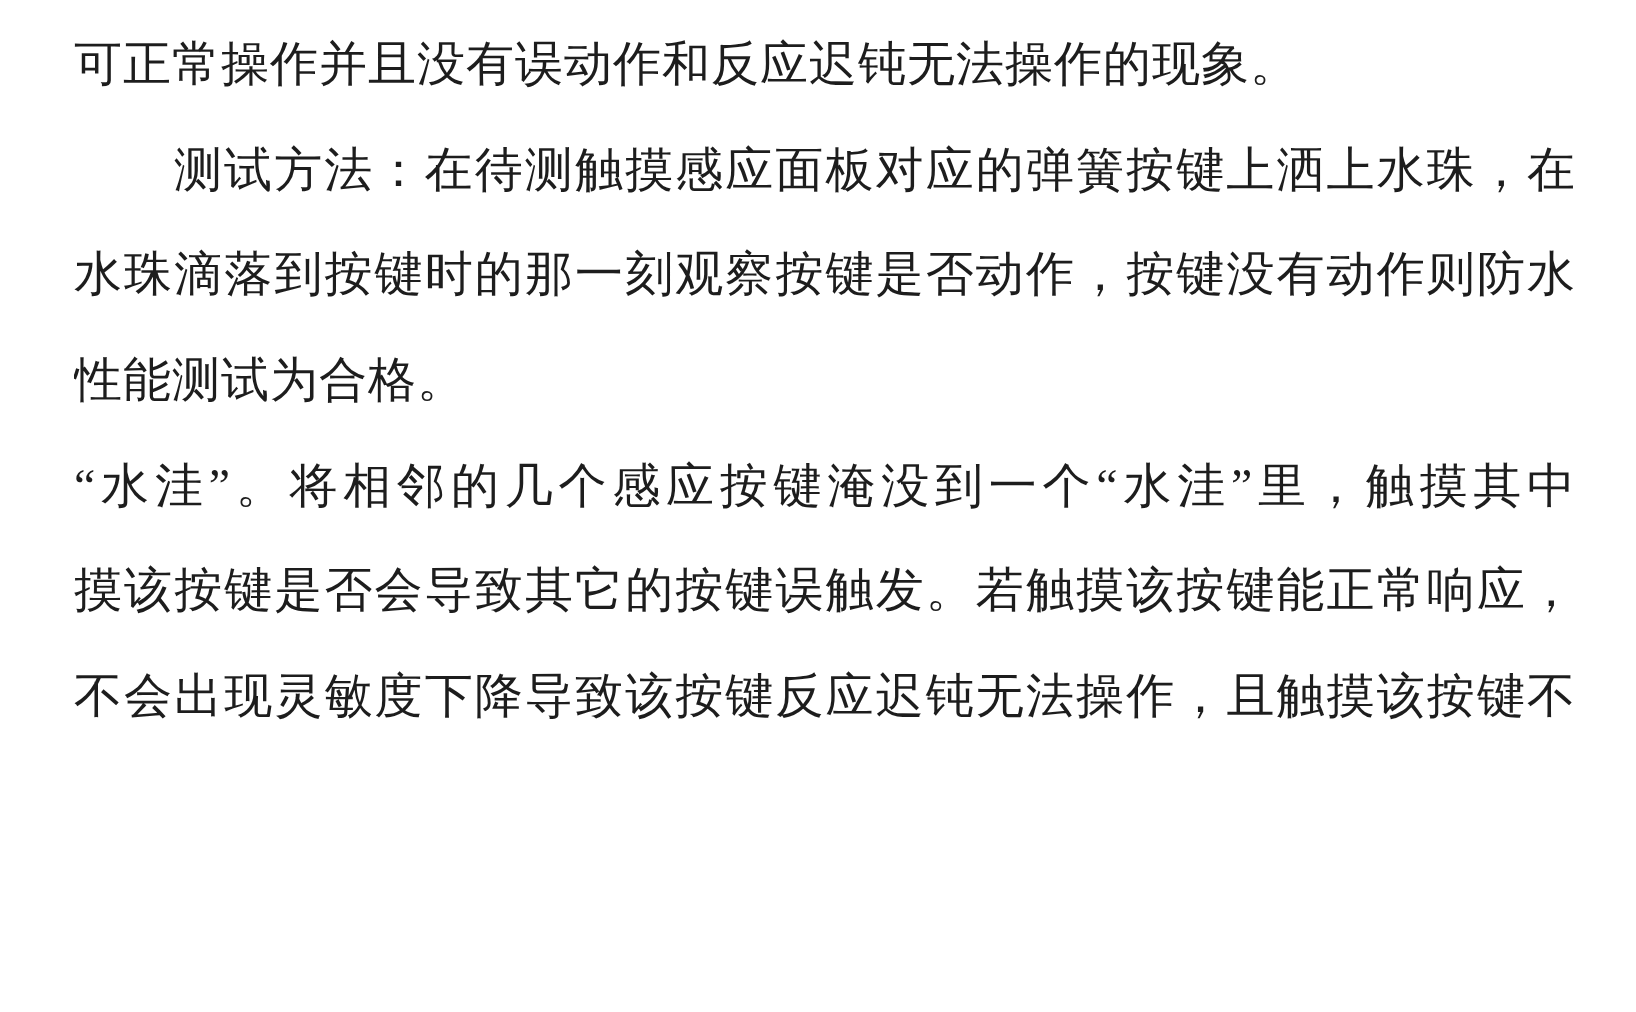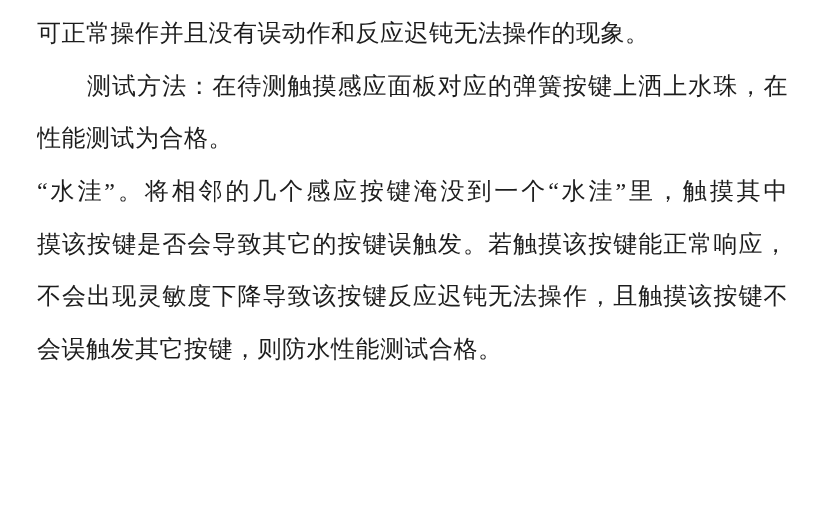--- a/index.html
+++ b/index.html
@@ -40,19 +40,20 @@
     padding-left: 50px;
   }
 </style>
 </head>
 <body>
 
 <div class="page">
   <div class="text-block" id="text-block">
       <div class="line">可正常操作并且没有误动作和反应迟钝无法操作的现象。</div>
       <div class="line indent just">测试方法：在待测触摸感应面板对应的弹簧按键上洒上水珠，在</div>
+      <div class="line just">水珠滴落到按键时的那一刻观察按键是否动作，按键没有动作则防水</div>
       <div class="line">性能测试为合格。</div>
       <div class="line just">“水洼”。将相邻的几个感应按键淹没到一个“水洼”里，触摸其中</div>
       <div class="line just">摸该按键是否会导致其它的按键误触发。若触摸该按键能正常响应，</div>
       <div class="line just">不会出现灵敏度下降导致该按键反应迟钝无法操作，且触摸该按键不</div>
       <div class="line">会误触发其它按键，则防水性能测试合格。</div>
     </div>
 </div>
 
 </body></html>

